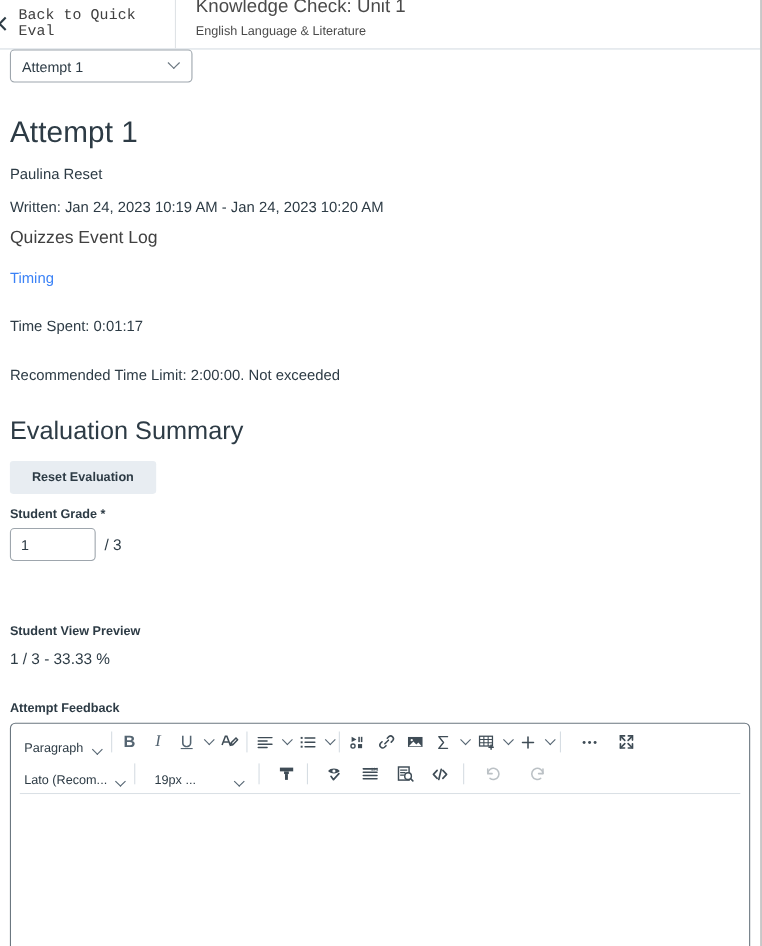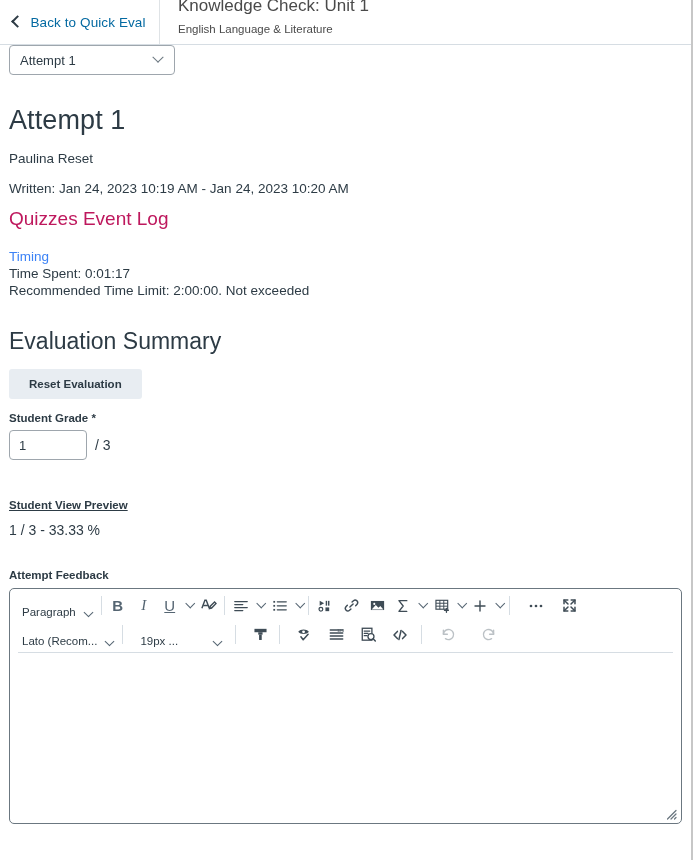--- a/index.html
+++ b/index.html
@@ -39,22 +39,23 @@
   .chev-left {
     display: inline-block;
     width: 9px; height: 9px;
     border-left: 2.2px solid #2d3b45;
     border-bottom: 2.2px solid #2d3b45;
     transform: rotate(45deg);
     margin-top: -1px;
   }
   .back-label {
     font-size: 13.5px;
-    color: #0369a1;
+    color: #404040;
     letter-spacing: .1px;
+    font-family: Liberation Mono, monospace;
   }
   .title-cell {
     padding-left: 18px;
     display: flex;
     flex-direction: column;
     justify-content: center;
     overflow: hidden;
   }
   .doc-title {
     font-size: 17px;
@@ -118,24 +119,24 @@
     font-weight: normal;
     color: #2d3b45;
     margin: 30px 0 0 0;
   }
 
   .meta-line {
     font-size: 13.5px;
     color: #2d3b45;
     margin-top: 15px;
   }
-  .meta-line.tight { margin-top: 2px; }
+  .meta-line.tight { margin-top: 29px; }
   .link {
-    font-size: 19px;
-    color: #be185d;
+    font-size: 16px;
+    color: #404040;
     margin-top: 12px;
     cursor: pointer;
     display: inline-block;
   }
   .bold-sub {
     font-size: 13.5px;
     font-weight: normal;
     color: #3b82f6;
     margin-top: 19px;
   }
@@ -308,21 +309,21 @@
     <h2 class="sec-h">Evaluation Summary</h2>
 
     <button class="reset-btn">Reset Evaluation</button>
 
     <div class="field-label" style="margin-top:13px;">Student Grade *</div>
     <div class="grade-row">
       <input class="grade-input" value="1" style="">
       <span class="grade-denom">/ 3</span>
     </div>
 
-    <div class="field-label" style="margin-top:39px;text-decoration:underline;">Student View Preview</div>
+    <div class="field-label" style="margin-top:58px;">Student View Preview</div>
     <div class="preview-val">1 / 3 - 33.33 %</div>
 
     <div class="field-label" style="margin-top:31px;">Attempt Feedback</div>
 
     
     <div class="editor">
 
       <div class="tb-row r1">
 
         <div class="tb-dd">

